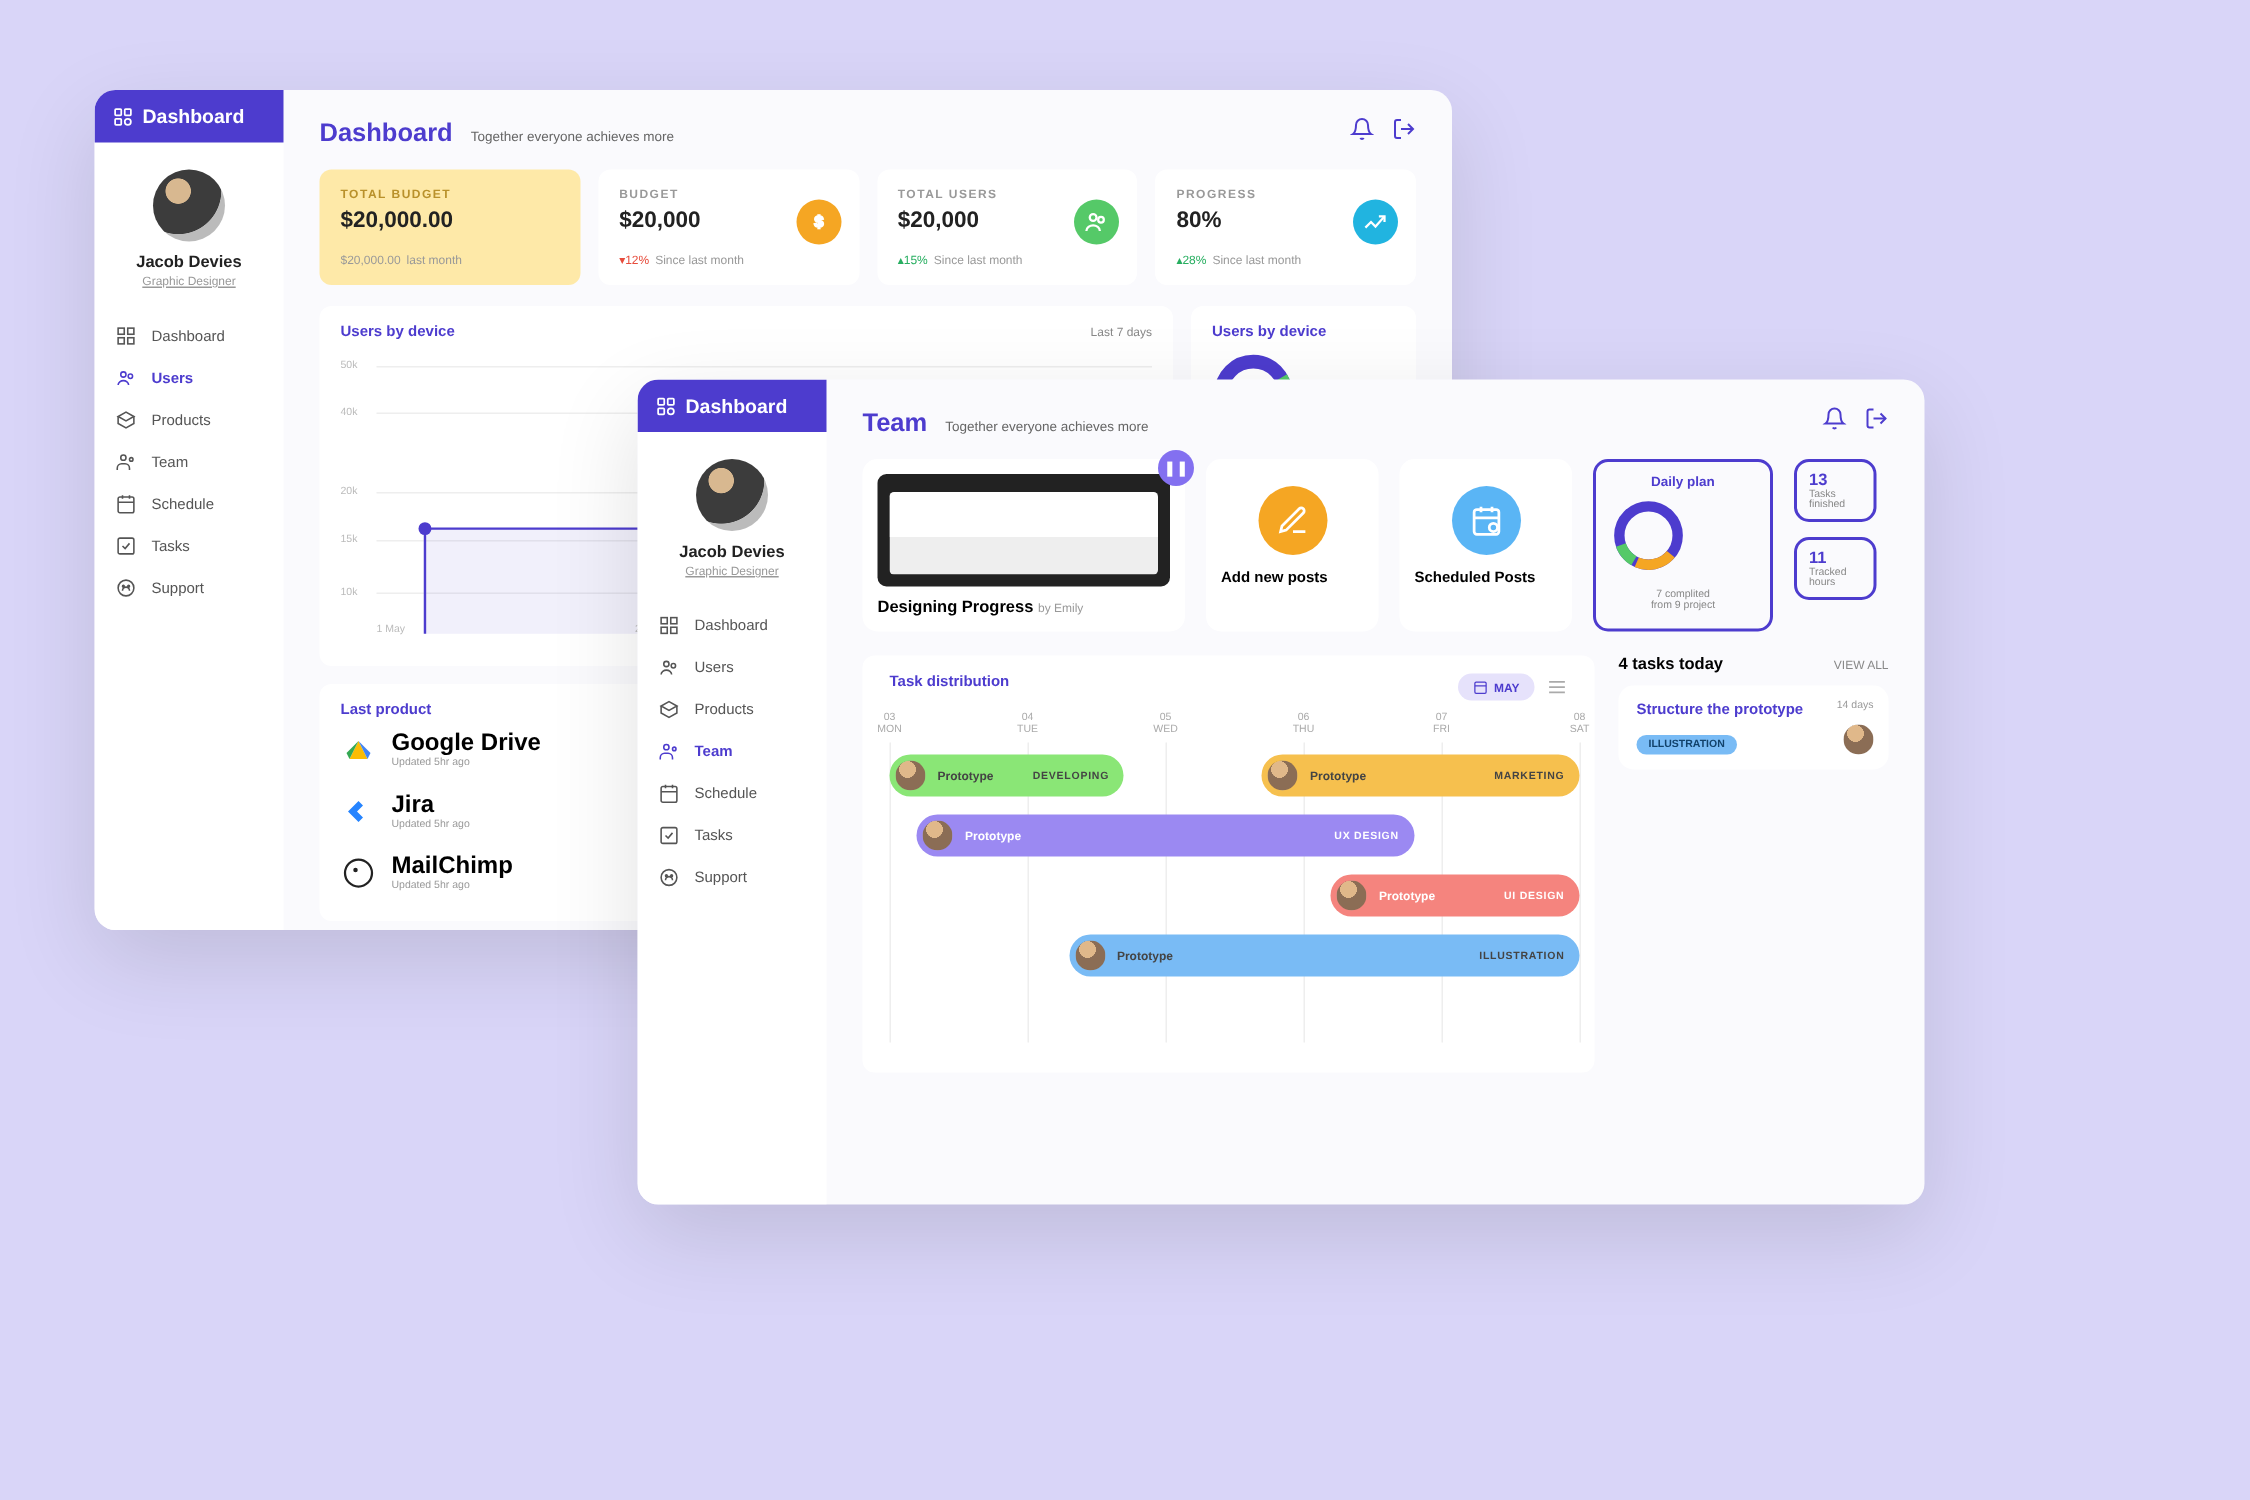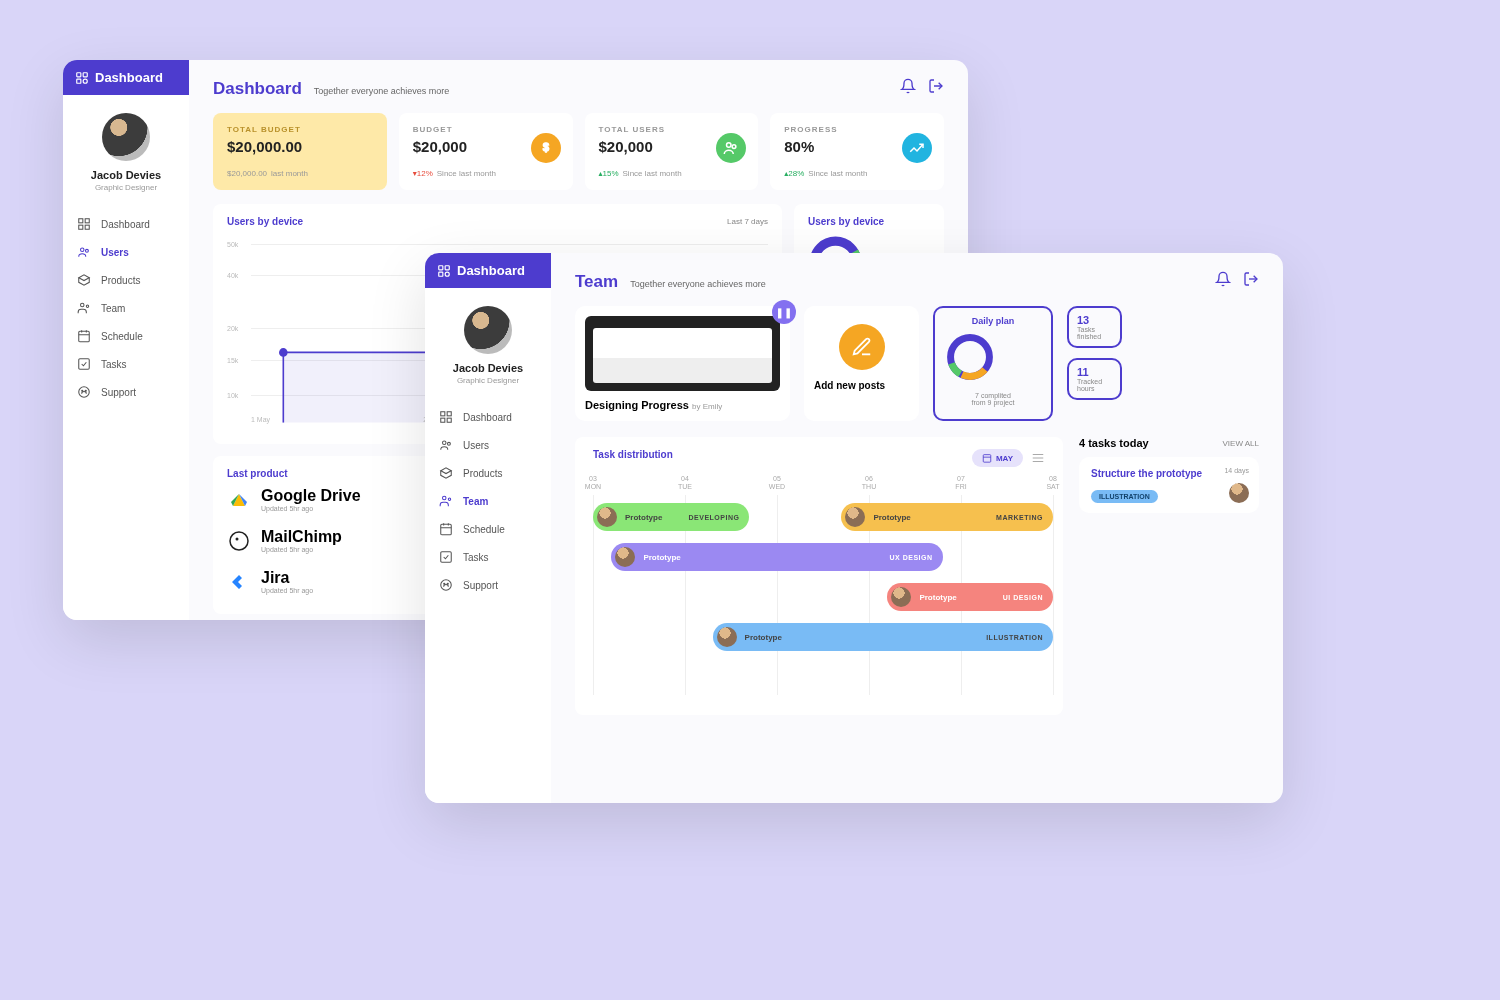--- a/index.html
+++ b/index.html
@@ -7,21 +7,21 @@
 
 .window { position: absolute; background: #FAFAFD; border-radius: 14px; box-shadow: 0 20px 60px rgba(0,0,0,0.12); display: flex; overflow: hidden; }
 .window.one { left: 63px; top: 60px; width: 905px; height: 560px; }
 .window.two { left: 425px; top: 253px; width: 858px; height: 550px; }
 
 .sidebar { width: 126px; background: #fff; display: flex; flex-direction: column; }
 .sidebar-head { background: #4D3CCE; color: #fff; padding: 10px 12px; display: flex; align-items: center; gap: 6px; font-weight: 700; font-size: 13px; }
 .profile { text-align: center; padding: 18px 8px 12px; }
 .avatar { width: 48px; height: 48px; border-radius: 50%; background: radial-gradient(circle at 35% 30%, #d8b890 18%, #3c3c3c 19% 62%, #bbb 63%); margin: 0 auto 8px; }
 .profile .name { font-size: 11px; font-weight: 700; color: #222; }
-.profile .role { font-size: 8px; color: #999; margin-top: 2px; }
+.profile .role { font-size: 8px; color: #999; margin-top: 2px; text-decoration: underline; }
 .nav { padding: 6px 0; }
 .nav-item { display: flex; align-items: center; gap: 10px; padding: 7px 14px; font-size: 10px; color: #555; cursor: pointer; }
 .nav-item.active { color: #4D3CCE; font-weight: 600; }
 .nav-icon { width: 14px; height: 14px; flex-shrink: 0; }
 
 .main { flex: 1; padding: 18px 24px; overflow: hidden; }
 .topbar { display: flex; align-items: baseline; gap: 12px; margin-bottom: 14px; }
 .topbar h1 { font-size: 17px; font-weight: 700; color: #4D3CCE; }
 .topbar .sub { font-size: 9px; color: #666; }
 .top-icons { margin-left: auto; display: flex; gap: 12px; color: #4D3CCE; }
@@ -306,34 +306,34 @@
                 <polygon points="6,18 12,6 4,14" fill="#34A853"></polygon>
                 <polygon points="18,18 12,6 20,14" fill="#4285F4"></polygon>
               </svg>
               <div>
                 <div class="pname">Google Drive</div>
                 <div class="ptime">Updated 5hr ago</div>
               </div>
             </div>
             <div class="prod-row">
               <svg class="prod-icon" viewBox="0 0 24 24">
+                <path d="M5 12l7-7 3 3-4 4 4 4-3 3-7-7z" fill="#2684FF"></path>
+              </svg>
+              <div>
+                <div class="pname">Jira</div>
+                <div class="ptime">Updated 5hr ago</div>
+              </div>
+            </div>
+            <div class="prod-row">
+              <svg class="prod-icon" viewBox="0 0 24 24">
                 <circle cx="12" cy="12" r="9" fill="none" stroke="#222" stroke-width="1.5"></circle>
                 <circle cx="10" cy="10" r="1.5" fill="#222"></circle>
               </svg>
               <div>
                 <div class="pname">MailChimp</div>
-                <div class="ptime">Updated 5hr ago</div>
-              </div>
-            </div>
-            <div class="prod-row">
-              <svg class="prod-icon" viewBox="0 0 24 24">
-                <path d="M5 12l7-7 3 3-4 4 4 4-3 3-7-7z" fill="#2684FF"></path>
-              </svg>
-              <div>
-                <div class="pname">Jira</div>
                 <div class="ptime">Updated 5hr ago</div>
               </div>
             </div>
           </div>
       </div>
       <div class="card orders">
         <h3>Last order</h3>
         <table>
             <thead>
               <tr>
@@ -456,20 +456,30 @@
       </div>
       <div class="tile action">
         <div class="circle-icon orange">
             <svg width="22" height="22" viewBox="0 0 24 24" fill="none" stroke="currentColor" stroke-width="2">
               <path d="M12 20h9"></path>
               <path d="M16.5 3.5a2.1 2.1 0 113 3L7 19l-4 1 1-4z"></path>
             </svg>
           </div>
         <div class="title">Add new posts</div>
       </div>
+      <div class="tile action">
+        <div class="circle-icon blue">
+            <svg width="22" height="22" viewBox="0 0 24 24" fill="none" stroke="currentColor" stroke-width="2">
+              <rect x="3" y="4" width="18" height="18" rx="2"></rect>
+              <path d="M16 2v4M8 2v4M3 10h18"></path>
+              <circle cx="17" cy="17" r="3"></circle>
+            </svg>
+          </div>
+        <div class="title">Scheduled Posts</div>
+      </div>
       <div class="plan-card">
         <div class="pt">Daily plan</div>
         <svg class="donut" viewBox="0 0 36 36" style="width:50px;height:50px">
           <circle cx="18" cy="18" r="14" fill="none" stroke="#4D3CCE" stroke-width="5"></circle>
           <circle cx="18" cy="18" r="14" fill="none" stroke="#F5A623" stroke-width="5" stroke-dasharray="18 70" transform="rotate(40 18 18)"></circle>
           <circle cx="18" cy="18" r="14" fill="none" stroke="#55C968" stroke-width="5" stroke-dasharray="10 78" transform="rotate(120 18 18)"></circle>
         </svg>
         <div class="pmeta">7 complited</div>
         <div class="pmeta">from 9 project</div>
       </div>

